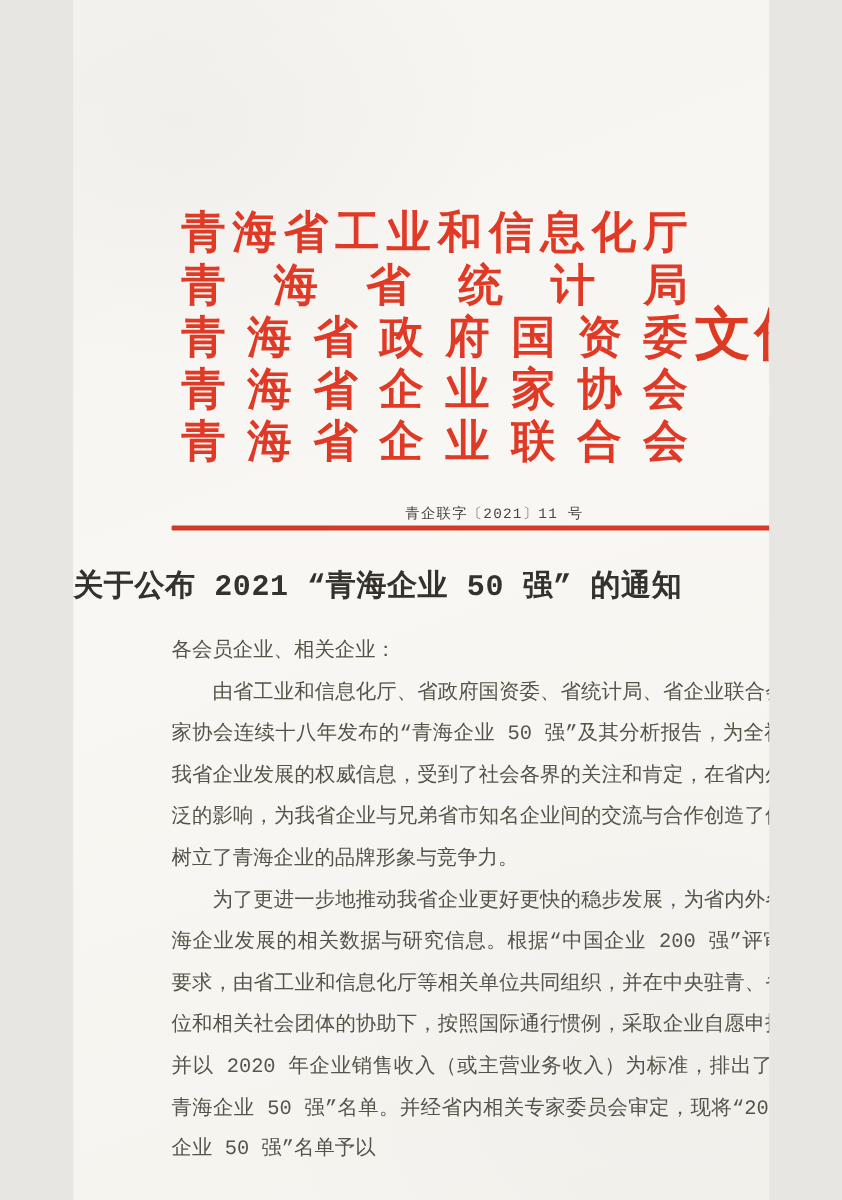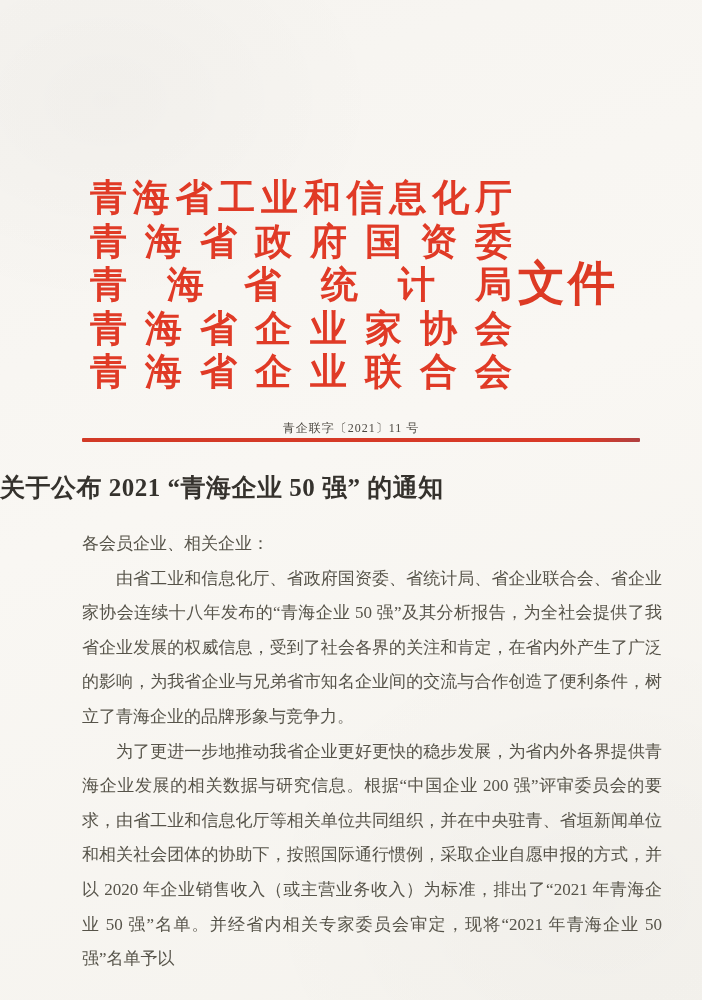--- a/index.html
+++ b/index.html
@@ -1,26 +1,26 @@
 <!DOCTYPE html>
 <html><head>
 <meta charset="utf-8">
 <style>
   html, body { margin: 0; padding: 0; background: #e8e6e2; }
   .page {
     position: relative;
-    width: 702px;
+    width: 580px;
     height: 1000px;
     margin: 0 auto;
     overflow: hidden;
     background:
       radial-gradient(ellipse 400px 300px at 15% 10%, rgba(0,0,0,0.025), transparent 70%),
       radial-gradient(ellipse 500px 400px at 85% 90%, rgba(0,0,0,0.02), transparent 70%),
       linear-gradient(160deg, #f6f4f0 0%, #f9f7f3 45%, #f5f3ee 100%);
-    font-family: Liberation Serif, serif;
+    font-family: Liberation Mono, monospace;
   }
   
   .agency-block {
     position: absolute;
     left: 90px;
     top: 176px;
     width: 422px;
   }
   .agency-line {
     font-size: 37px;
@@ -92,22 +92,22 @@
   .doc-body p { margin: 0; }
   .doc-body p.indent { text-indent: 2em; }
 </style>
 </head>
 <body>
 
 <div class="page">
 
   <div class="agency-block">
     <div class="agency-line">青海省工业和信息化厅</div>
+    <div class="agency-line">青海省统计局</div>
     <div class="agency-line">青海省政府国资委</div>
-    <div class="agency-line">青海省统计局</div>
     <div class="agency-line">青海省企业家协会</div>
     <div class="agency-line">青海省企业联合会</div>
   </div>
 
   <div class="doc-type">文件</div>
 
   <div class="doc-number">青企联字〔2021〕11 号</div>
 
   <div class="red-rule"></div>
 

